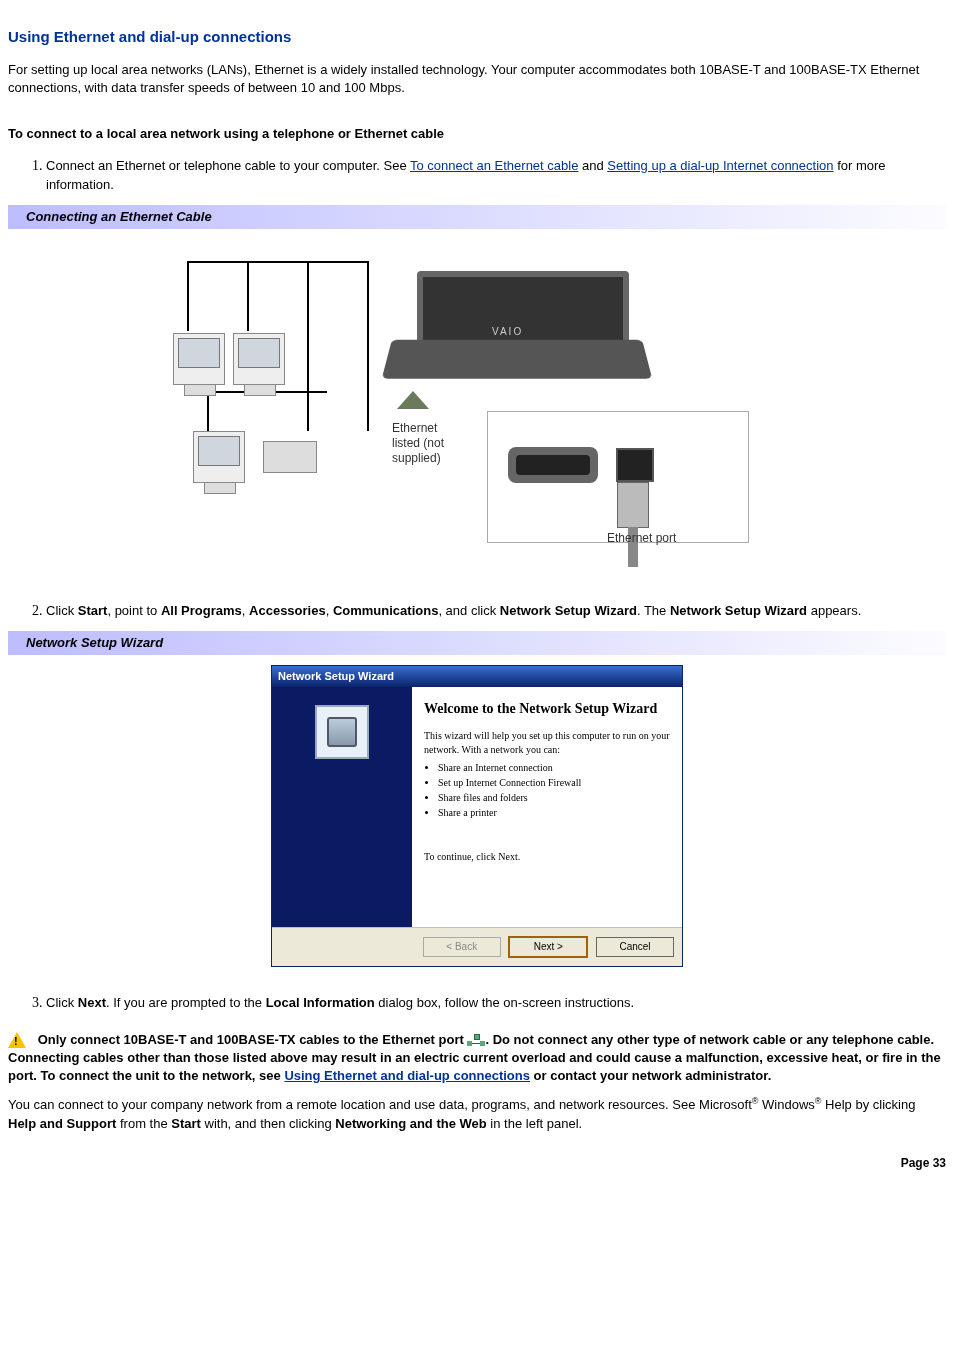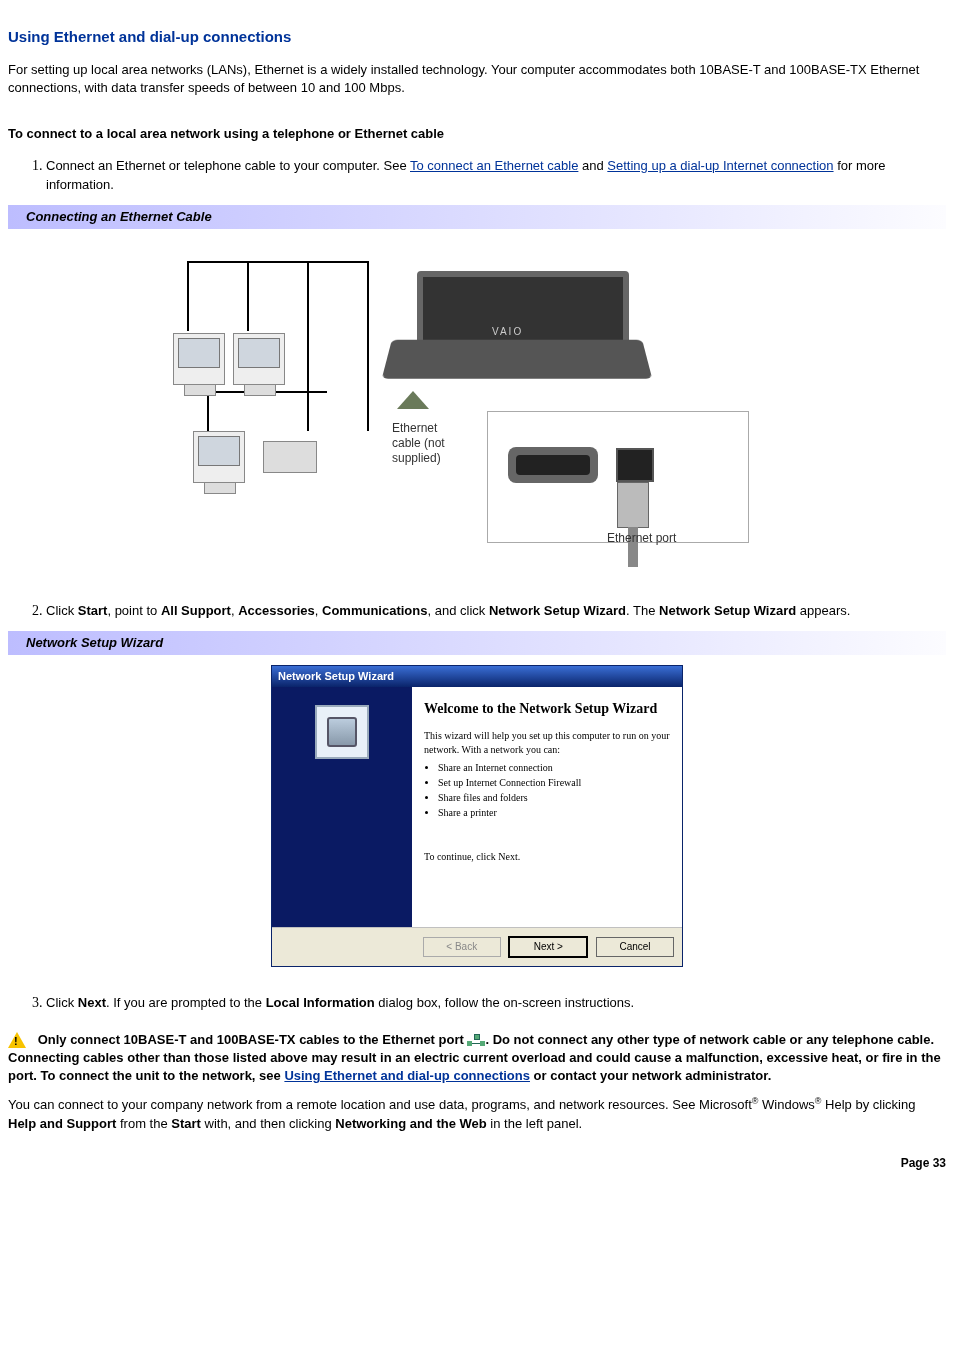--- a/index.html
+++ b/index.html
@@ -169,21 +169,21 @@
     border-top:1px solid #c0c0c0;
     padding:8px; text-align:right; background:#ece9d8;
   }
   .wiz-btn {
     display:inline-block; min-width:56px;
     font-size:10px; text-align:center;
     padding:2px 10px; margin-left:4px;
     border:1px solid #666; background:#ece9d8;
   }
   .wiz-btn.disabled{ color:#888; border-color:#aaa;}
-  .wiz-btn.primary{ border:2px solid #000000; }
+  .wiz-btn.primary{ border:2px solid #a16207; }
   .wiz-continue{ font-size:10px; margin-top:30px;}
 
   
   .warn-row { margin: 18px 0 10px 0; }
   .warn-icon {
     display:inline-block; width:0; height:0; vertical-align:middle;
     border-left:9px solid transparent; border-right:9px solid transparent;
     border-bottom:16px solid #f8c300; position:relative; margin-right:8px;
   }
   .warn-icon::after{
@@ -244,35 +244,35 @@
   <div class="printer" style="left:86px; top:200px;"></div>
 
   <div class="laptop">
     <div class="screen"></div>
     <div class="base"></div>
     <div class="logo">VAIO</div>
   </div>
   <div class="triangle" style="left:220px; top:150px;"></div>
 
   <div class="label" style="left:215px; top:180px; white-space:pre;">Ethernet
-cable (not
+listed (not
 supplied)</div>
 
   <div class="port-detail">
     <div class="vga"></div>
     <div class="rj45"></div>
     <div class="plug"></div>
   </div>
   <div class="label" style="left:430px; top:290px;">Ethernet port</div>
 </div>
 
 <ol class="steps" start="2">
   <li>
     <span class="step-body">
-      <span>Click </span><b>Start</b><span>, point to </span><b>All Support</b><span>, </span><b>Accessories</b><span>, </span><b>Communications</b><span>, and click </span><b>Network Setup Wizard</b><span>. The </span><b>Network Setup Wizard</b><span> appears.</span>
+      <span>Click </span><b>Start</b><span>, point to </span><b>All Programs</b><span>, </span><b>Accessories</b><span>, </span><b>Communications</b><span>, and click </span><b>Network Setup Wizard</b><span>. The </span><b>Network Setup Wizard</b><span> appears.</span>
     </span>
   </li>
 </ol>
 
 <div class="caption-bar">Network Setup Wizard</div>
 
 <div class="wiz-fig">
   <div class="wiz-title">Network Setup Wizard</div>
   <div class="wiz-body">
     <div class="wiz-side">

